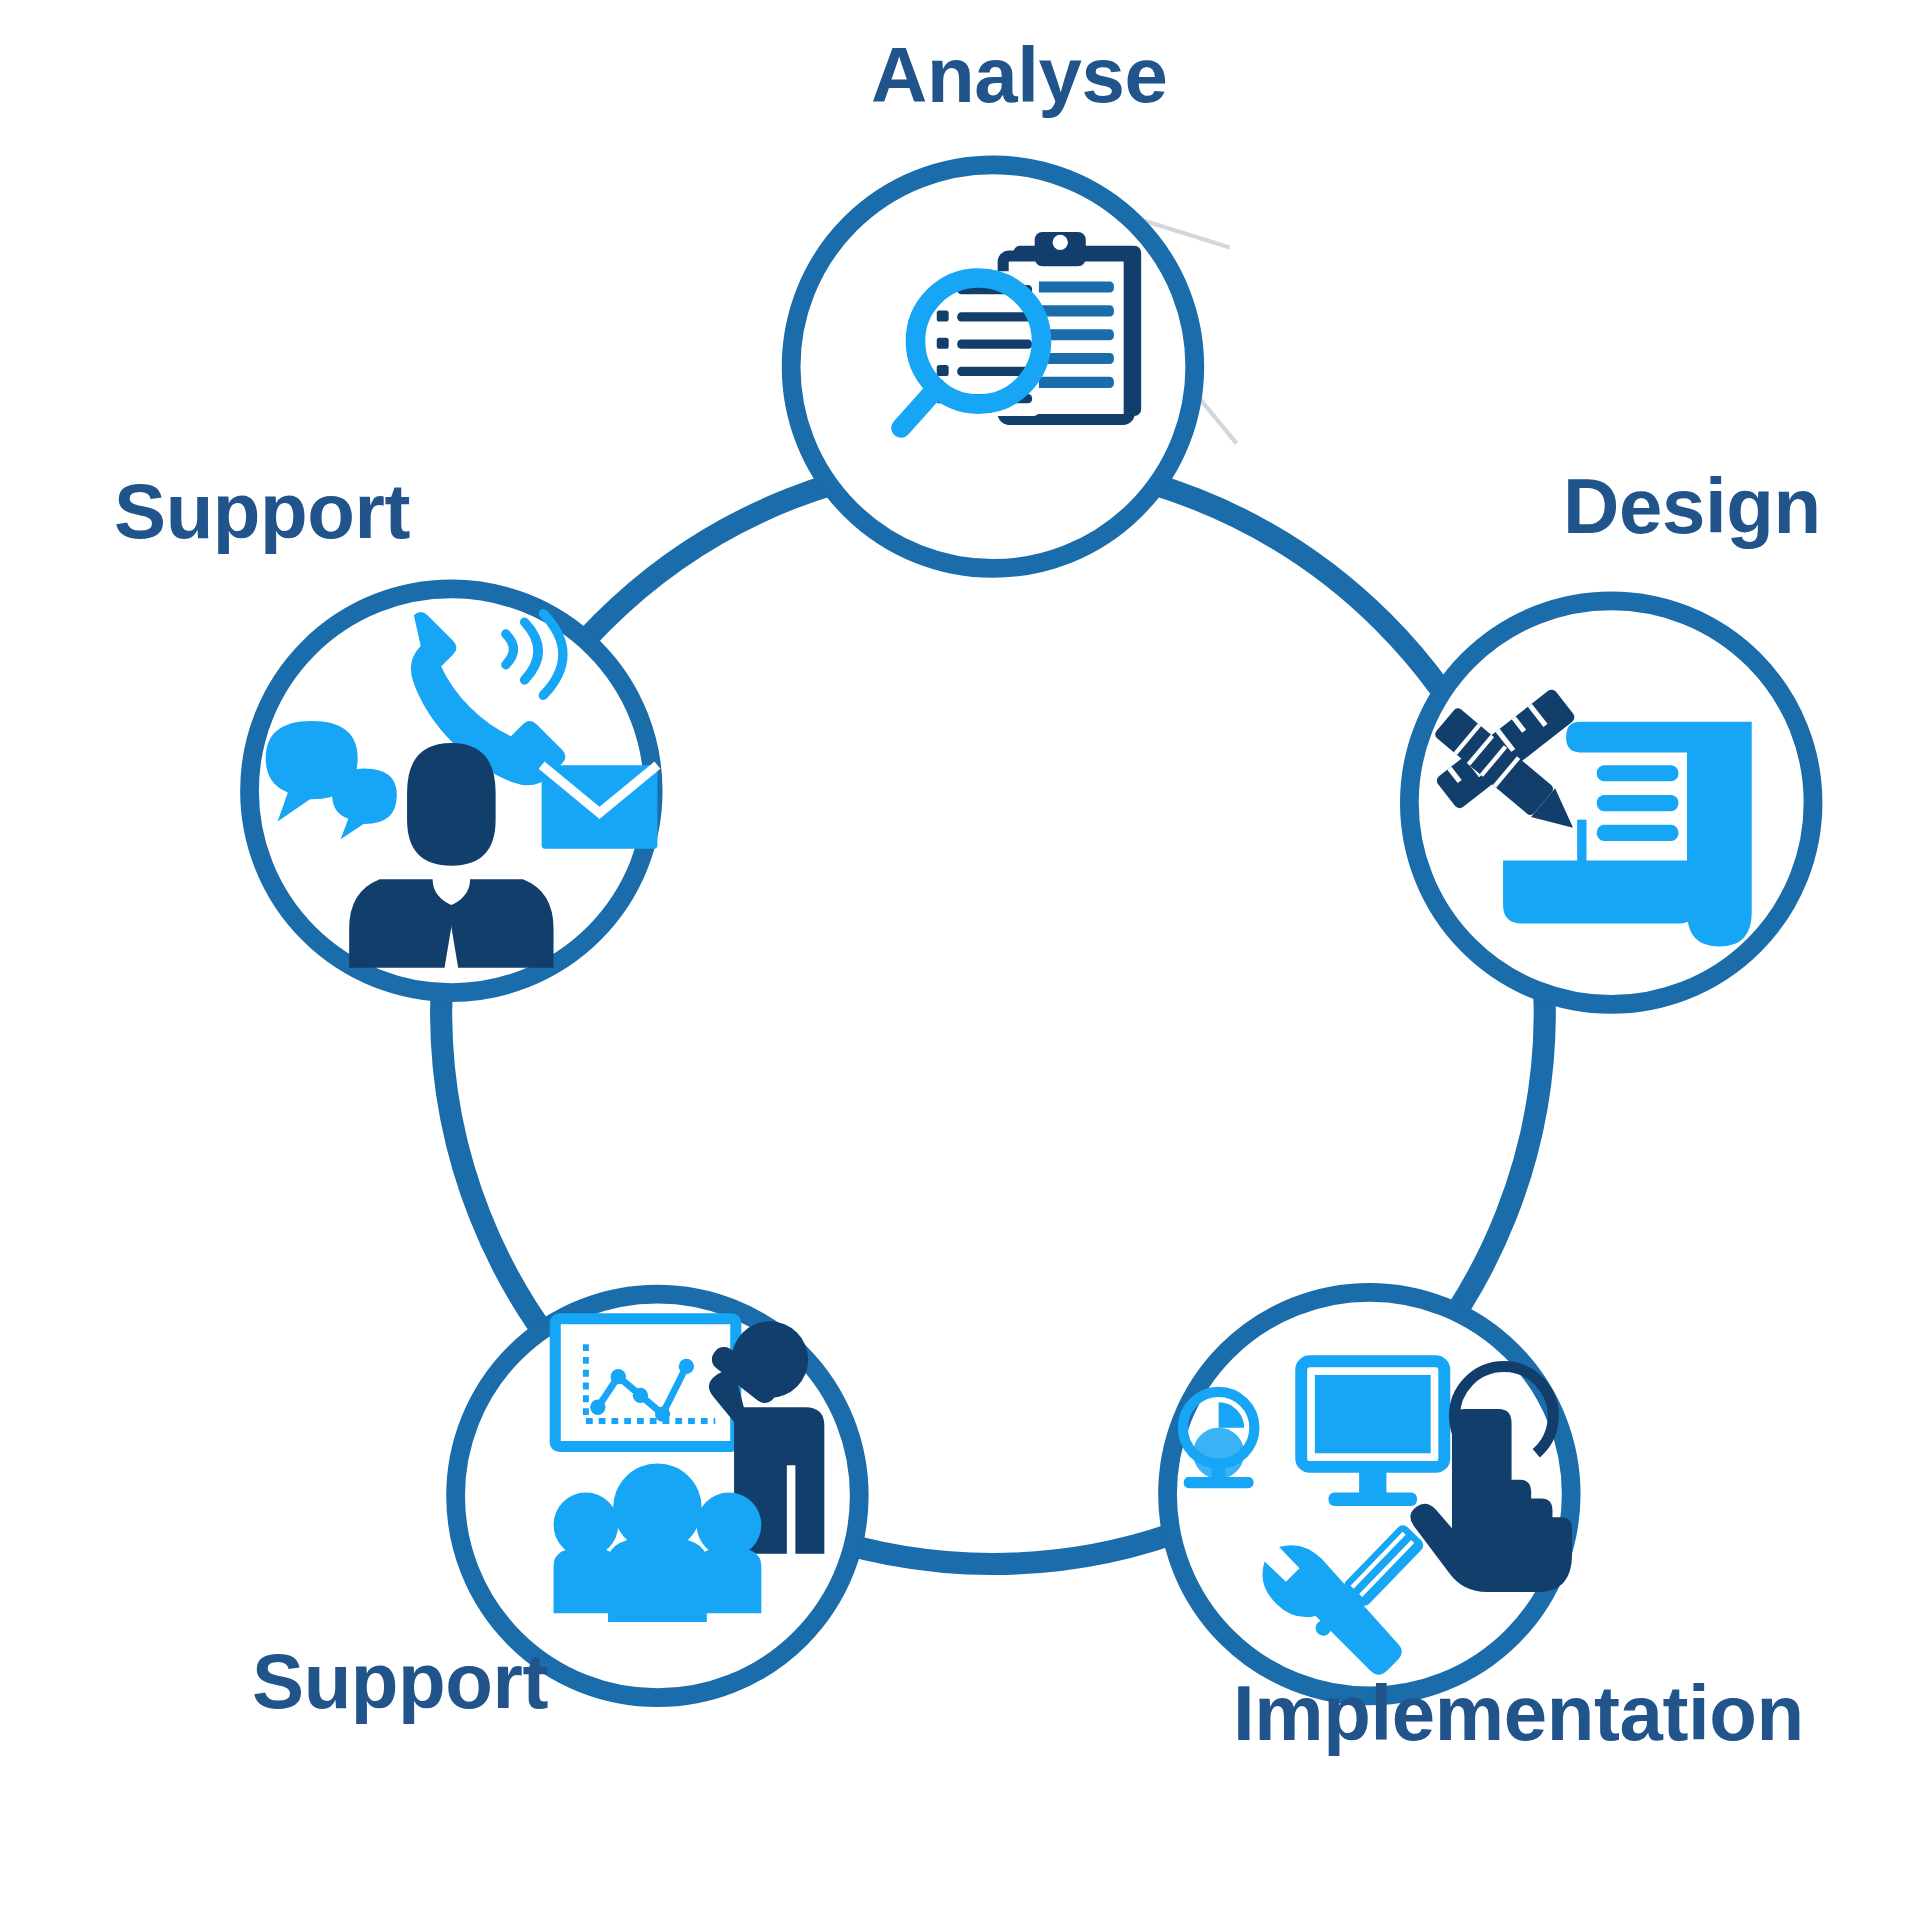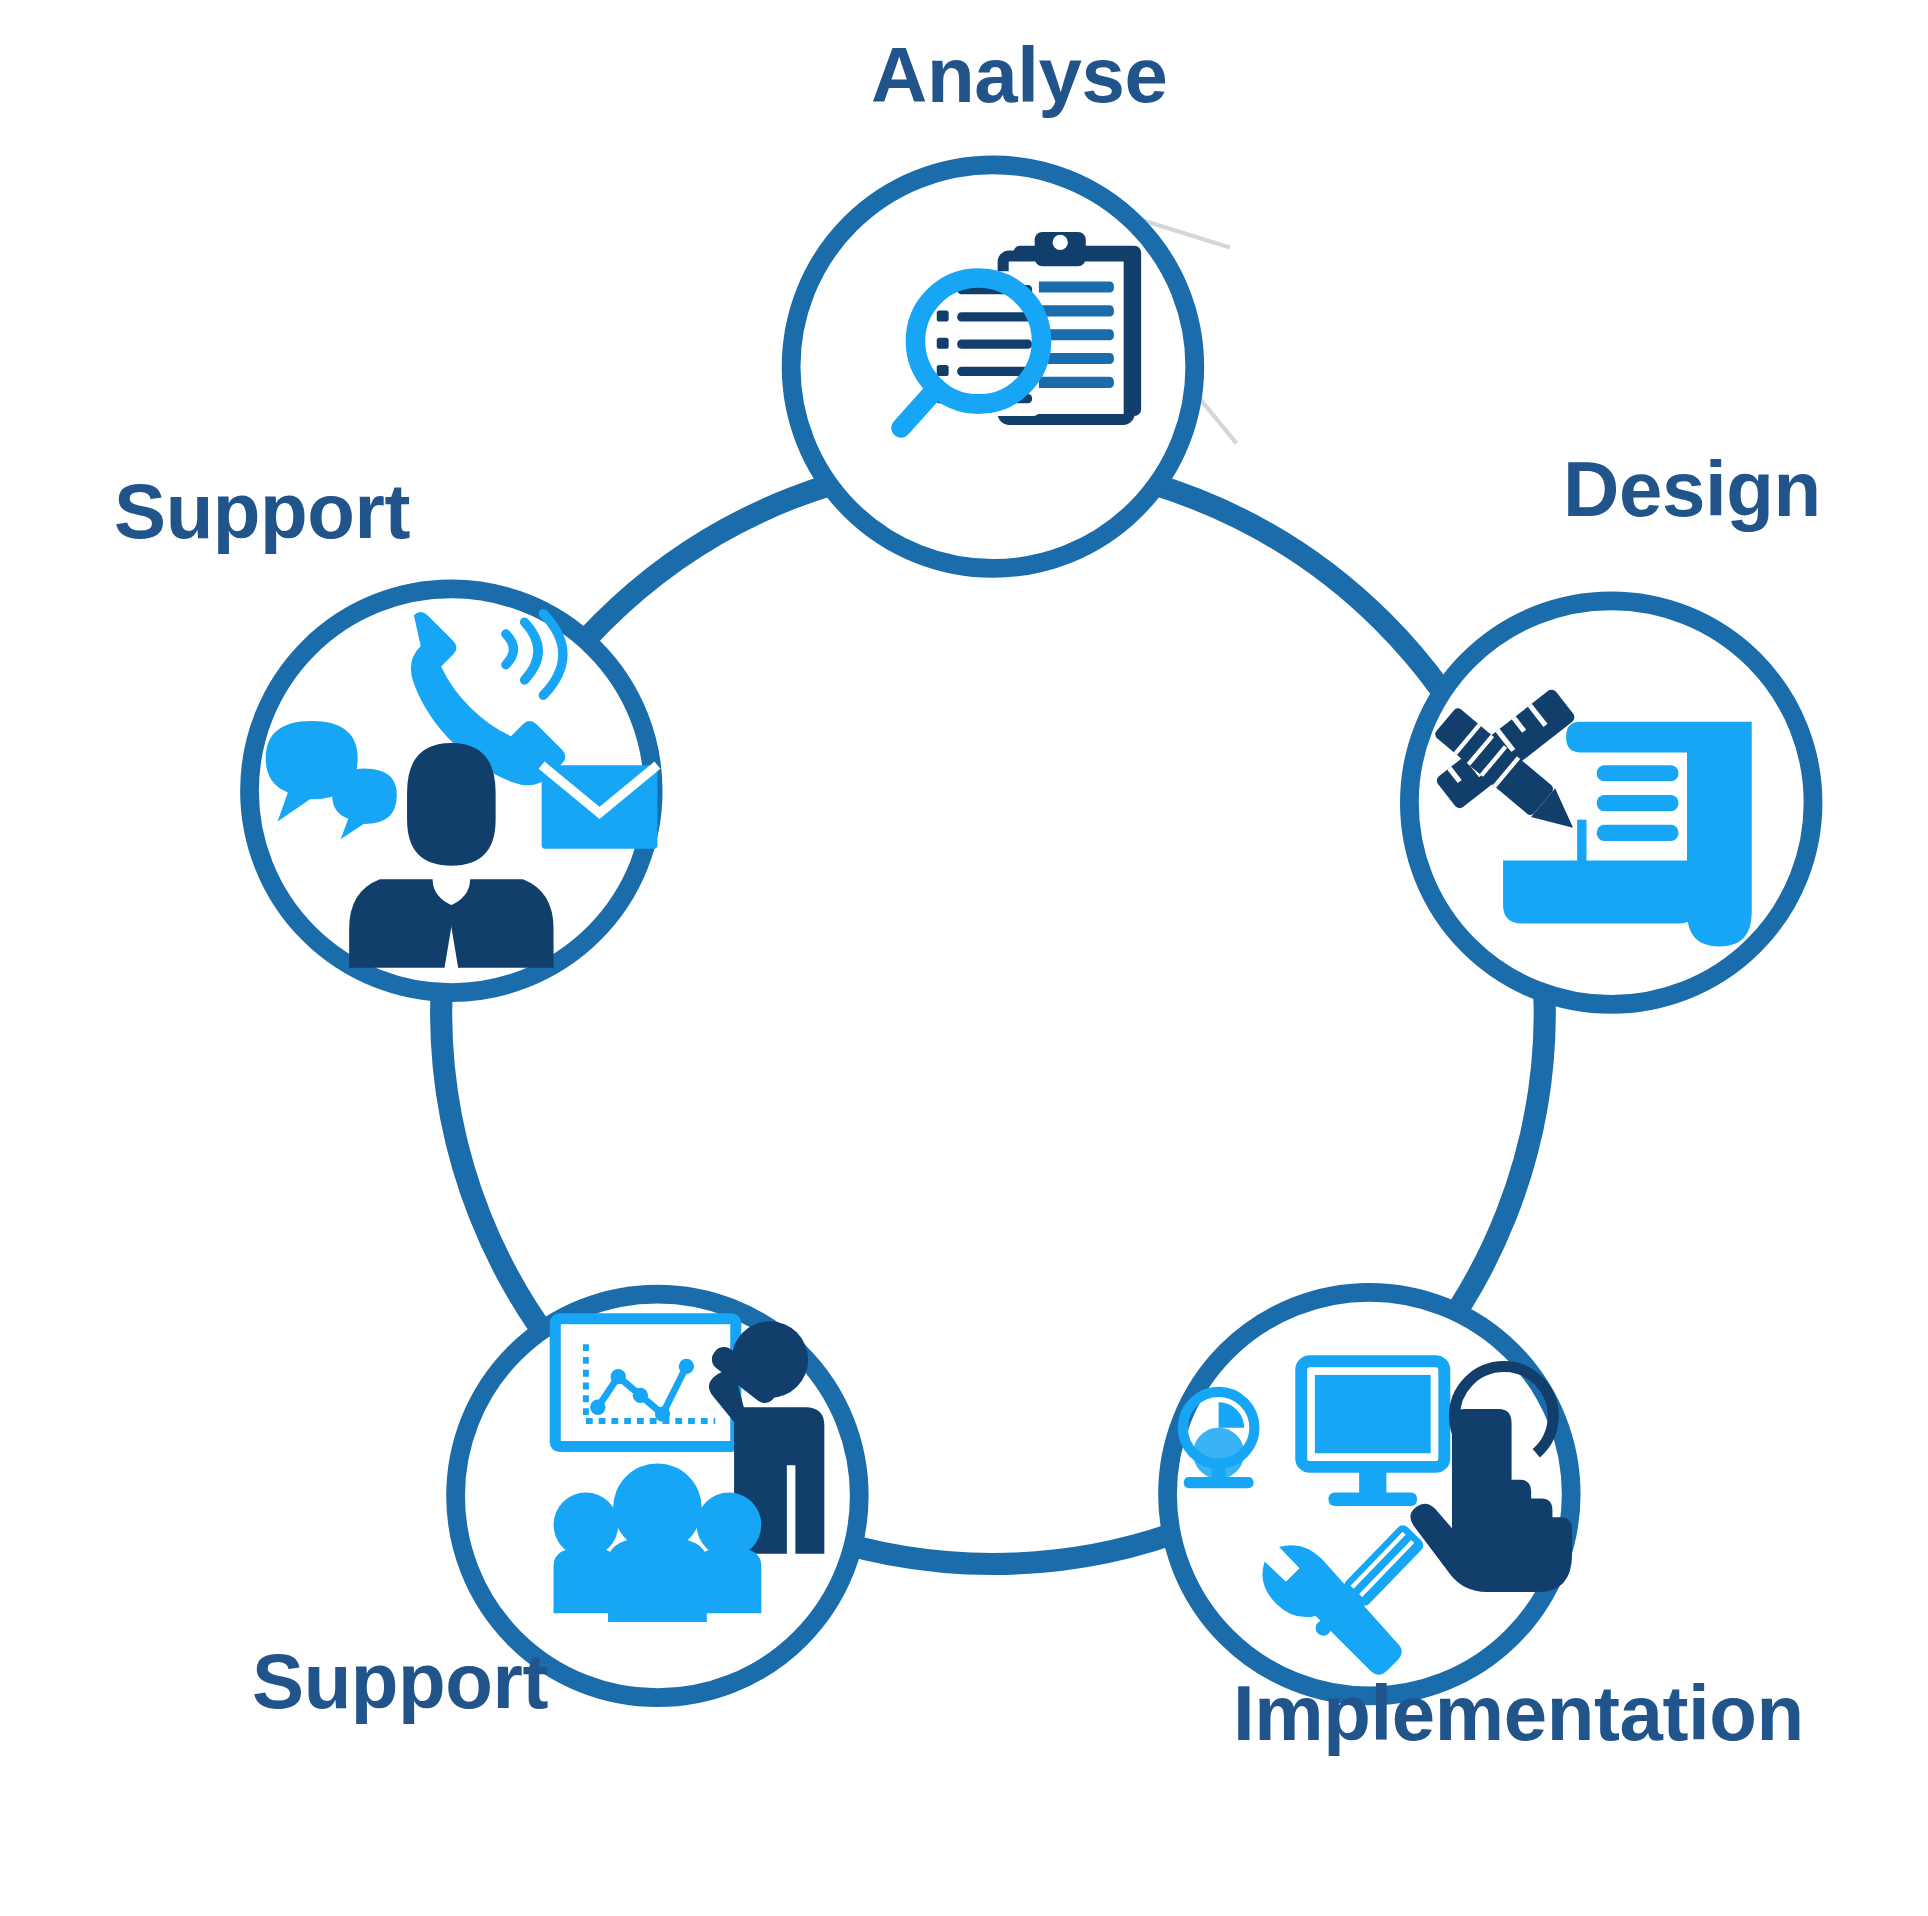--- a/index.html
+++ b/index.html
@@ -32,21 +32,21 @@
     position: absolute;
     font-family: "Liberation Sans", sans-serif;
     font-weight: bold;
     font-size: 78px;
     line-height: 1;
     color: #20548A;
     white-space: nowrap;
     letter-spacing: -0.4px;
   }
   .lbl-analyse        { left: 871px; top: 36px;   }
-  .lbl-design         { left: 1563px; top: 450px;  }
+  .lbl-design         { left: 1563px; top: 467px;  }
   .lbl-support        { left: 114px;  top: 464px; margin-top: 8px;  }
   .lbl-training       { left: 252px;  top: 1642px; }
   .lbl-implementation { left: 1213px; top: 1674px; margin-left: 20px; }
 </style>
 </head>
 <body>
 
 <div id="diagram-root">
 
   <svg id="cycle-svg" viewBox="0 0 2264 2250" xmlns="http://www.w3.org/2000/svg">

